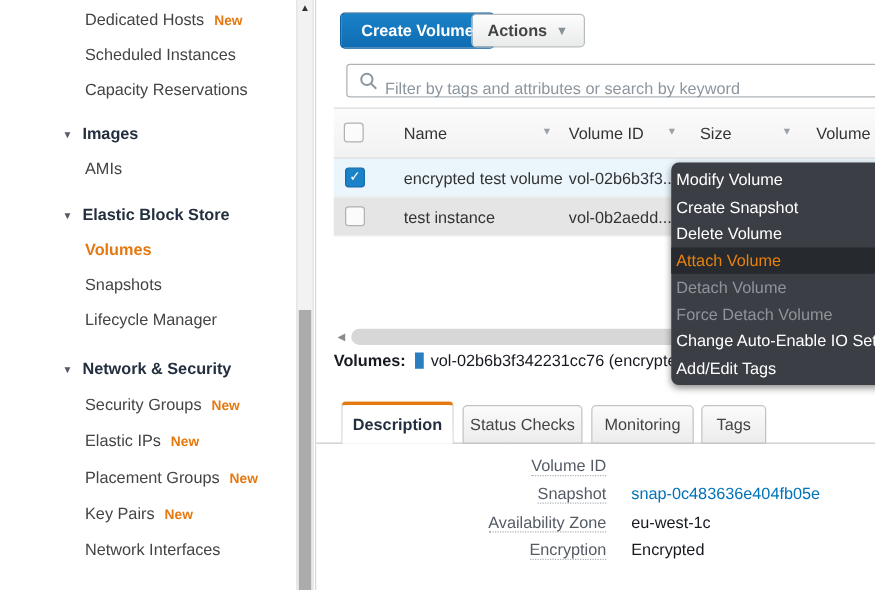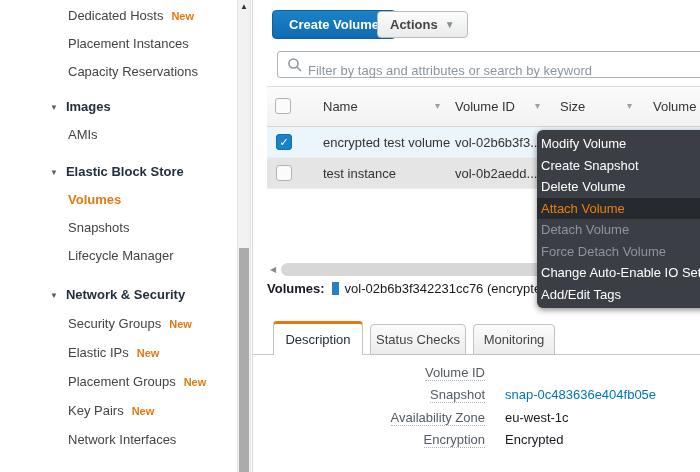--- a/index.html
+++ b/index.html
@@ -59,21 +59,21 @@
   .sel-bar { position:absolute; left:227px; top:281px; height:17px; white-space:nowrap; }
   .sel-bar .sel-label { font-weight:bold; color:#16191f; }
   .sel-marker { display:inline-block; width:7px; height:13px; background:#2a7fc0; margin:0 6px 0 7px; vertical-align:-2px; }
   .sel-bar .sel-value { color:#16191f; }
 
   
   .tabbar-line { position:absolute; left:213px; top:354px; right:0; height:1px; background:#c9c9c9; }
   .tab { position:absolute; top:324px; height:31px; line-height:29px; text-align:center;
     background:linear-gradient(#fbfbfb,#ececec); border:1px solid #c2c2c2; border-radius:4px 4px 0 0; color:#444; cursor:pointer; }
   .tab.active { top:321px; height:34px; line-height:31px; background:#fff; border-bottom:none;
-    border-top:3px solid #e47911; font-weight:normal; color:#232f3e; z-index:3; }
+    border-top:3px solid #e47911; font-weight:bold; color:#232f3e; z-index:3; }
 
   
   .details { position:absolute; left:213px; top:364px; right:0; }
   .f-row { display:flex; height:22.4px; line-height:17px; align-items:flex-start; }
   .f-label { width:232px; text-align:right; color:#545b64; }
   .f-label span { border-bottom:1px dotted #b0b5ba; cursor:help; }
   .f-value { margin-left:20px; color:#16191f; }
   .f-value.italic { font-style:italic; }
   .f-value.link { color:#0073bb; cursor:pointer; }
 
@@ -84,21 +84,21 @@
   .ctx-item.active { background:#26292d; color:#e8820d; }
   .ctx-item.disabled { color:#8f949a; cursor:default; }
 </style>
 </head>
 <body>
 
 <div class="screen">
 
   <aside class="sidebar">
     <div class="side-item" style="top:8px"><span class="lbl">Dedicated Hosts</span><span class="new-badge">New</span></div>
-    <div class="side-item" style="top:36px"><span class="lbl">Placement Instances</span></div>
+    <div class="side-item" style="top:36px"><span class="lbl">Scheduled Instances</span></div>
     <div class="side-item" style="top:64px"><span class="lbl">Capacity Reservations</span></div>
 
     <div class="side-section" style="top:99px"><span class="tri">▼</span><span>Images</span></div>
     <div class="side-item" style="top:127px"><span class="lbl">AMIs</span></div>
 
     <div class="side-section" style="top:164px"><span class="tri">▼</span><span>Elastic Block Store</span></div>
     <div class="side-item active" style="top:192px"><span class="lbl">Volumes</span></div>
     <div class="side-item" style="top:220px"><span class="lbl">Snapshots</span></div>
     <div class="side-item" style="top:248px"><span class="lbl">Lifecycle Manager</span></div>
 
@@ -155,20 +155,21 @@
   <div class="h-scroll-thumb"></div>
 
   <div class="sel-bar">
     <span class="sel-label">Volumes:</span><span class="sel-marker"></span><span class="sel-value">vol-02b6b3f342231cc76 (encrypted test volume)</span>
   </div>
 
   <div class="tabbar-line"></div>
   <div class="tab active" style="left:233px; width:90px">Description</div>
   <div class="tab" style="left:330px; width:96px">Status Checks</div>
   <div class="tab" style="left:433px; width:82px">Monitoring</div>
+  <div class="tab" style="left:521px; width:52px">Tags</div>
 
   <div class="details">
     <div class="f-row">
       <div class="f-label"><span>Volume ID</span></div>
     </div>
     <div class="f-row">
       <div class="f-label"><span>Snapshot</span></div>
       <div class="f-value link">snap-0c483636e404fb05e</div>
     </div>
     <div class="f-row">

